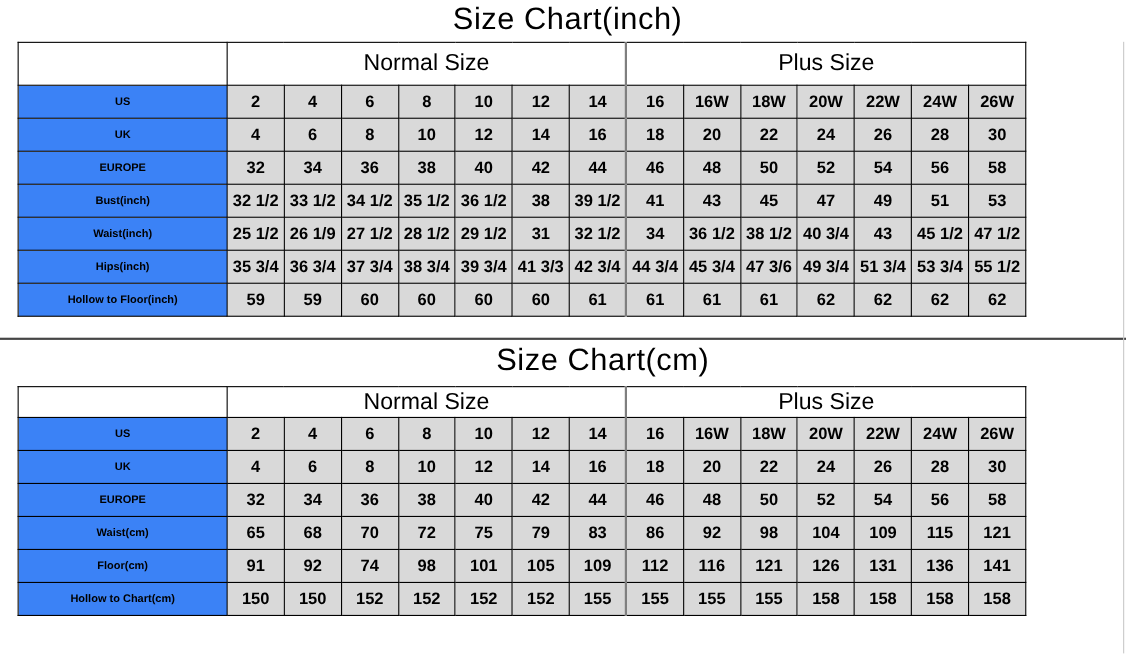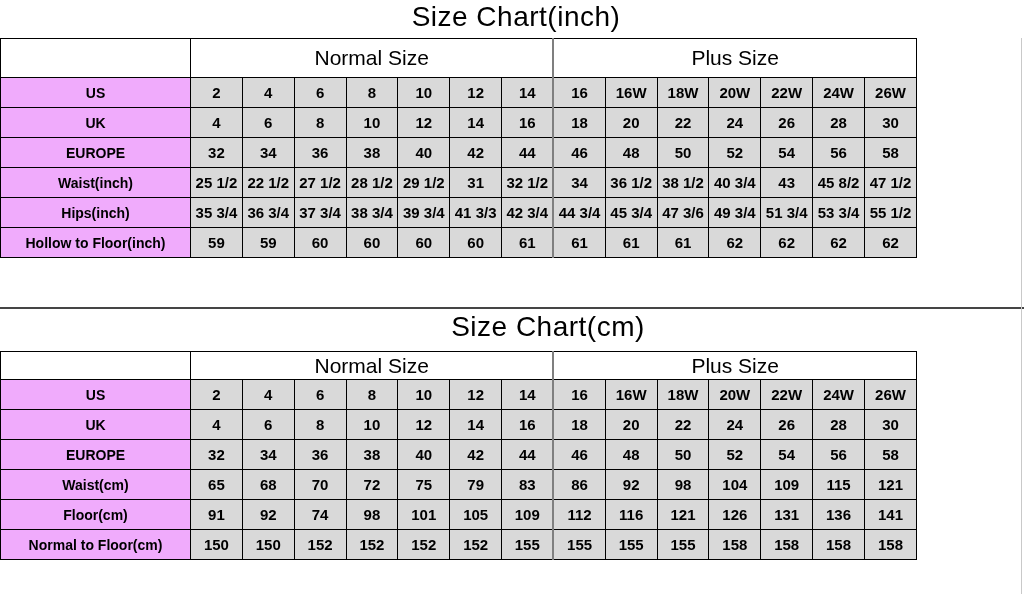--- a/index.html
+++ b/index.html
@@ -8,40 +8,40 @@
     font-family:"Liberation Sans","DejaVu Sans",sans-serif;color:#000;
     overflow:hidden;
   }
   .chart-title{
     position:absolute;left:4px;width:1024px;text-align:center;
     font-size:28px;font-weight:normal;letter-spacing:.5px;color:#000;
   }
   #title-inch{top:1px;}
   #title-cm{top:311px;margin-left:32px;}
   .size-table{
-    position:absolute;left:0;border-collapse:collapse;table-layout:fixed;
+    position:absolute;left:16px;border-collapse:collapse;table-layout:fixed;
     width:917px;border:1px solid #000;
   }
   #table-inch{top:38px;}
   #table-cm{top:351px;}
   col.label-col{width:190px;}
   .size-table td{
     border:1px solid #000;text-align:center;vertical-align:middle;
     padding:0;overflow:hidden;white-space:nowrap;
   }
   #table-inch thead tr{height:39px;}
   #table-cm thead tr{height:28px;}
   .size-table tbody tr{height:30px;}
   .corner-cell{background:#fff;border-right:2px solid var(--sep);}
   .group-cell{
     background:#fff;font-size:21px;font-weight:400;color:#000;
   }
   .group-cell + .group-cell{border-left:2px solid var(--sep);}
   .label-cell{
-    background:#f0abfc;font-size:14px;font-weight:bold;
+    background:#3b82f6;font-size:10px;font-weight:bold;
     border-right:2px solid var(--sep);
   }
   .data-cell{
     background:var(--cell-bg);font-size:15px;font-weight:bold;
   }
   .data-cell.group-start{border-left:2px solid var(--sep);}
   #divider-line{
     position:absolute;top:307px;left:0;width:1024px;height:2px;background:#454545;
   }
   #right-gridline{
@@ -124,34 +124,51 @@
         <td class="data-cell">44</td>
         <td class="data-cell group-start">46</td>
         <td class="data-cell">48</td>
         <td class="data-cell">50</td>
         <td class="data-cell">52</td>
         <td class="data-cell">54</td>
         <td class="data-cell">56</td>
         <td class="data-cell">58</td>
       </tr>
       <tr>
+        <td class="label-cell">Bust(inch)</td>
+        <td class="data-cell">32 1/2</td>
+        <td class="data-cell">33 1/2</td>
+        <td class="data-cell">34 1/2</td>
+        <td class="data-cell">35 1/2</td>
+        <td class="data-cell">36 1/2</td>
+        <td class="data-cell">38</td>
+        <td class="data-cell">39 1/2</td>
+        <td class="data-cell group-start">41</td>
+        <td class="data-cell">43</td>
+        <td class="data-cell">45</td>
+        <td class="data-cell">47</td>
+        <td class="data-cell">49</td>
+        <td class="data-cell">51</td>
+        <td class="data-cell">53</td>
+      </tr>
+      <tr>
         <td class="label-cell">Waist(inch)</td>
         <td class="data-cell">25 1/2</td>
-        <td class="data-cell">22 1/2</td>
+        <td class="data-cell">26 1/9</td>
         <td class="data-cell">27 1/2</td>
         <td class="data-cell">28 1/2</td>
         <td class="data-cell">29 1/2</td>
         <td class="data-cell">31</td>
         <td class="data-cell">32 1/2</td>
         <td class="data-cell group-start">34</td>
         <td class="data-cell">36 1/2</td>
         <td class="data-cell">38 1/2</td>
         <td class="data-cell">40 3/4</td>
         <td class="data-cell">43</td>
-        <td class="data-cell">45 8/2</td>
+        <td class="data-cell">45 1/2</td>
         <td class="data-cell">47 1/2</td>
       </tr>
       <tr>
         <td class="label-cell">Hips(inch)</td>
         <td class="data-cell">35 3/4</td>
         <td class="data-cell">36 3/4</td>
         <td class="data-cell">37 3/4</td>
         <td class="data-cell">38 3/4</td>
         <td class="data-cell">39 3/4</td>
         <td class="data-cell">41 3/3</td>
@@ -293,21 +310,21 @@
         <td class="data-cell">109</td>
         <td class="data-cell group-start">112</td>
         <td class="data-cell">116</td>
         <td class="data-cell">121</td>
         <td class="data-cell">126</td>
         <td class="data-cell">131</td>
         <td class="data-cell">136</td>
         <td class="data-cell">141</td>
       </tr>
       <tr>
-        <td class="label-cell">Normal to Floor(cm)</td>
+        <td class="label-cell">Hollow to Chart(cm)</td>
         <td class="data-cell">150</td>
         <td class="data-cell">150</td>
         <td class="data-cell">152</td>
         <td class="data-cell">152</td>
         <td class="data-cell">152</td>
         <td class="data-cell">152</td>
         <td class="data-cell">155</td>
         <td class="data-cell group-start">155</td>
         <td class="data-cell">155</td>
         <td class="data-cell">155</td>

